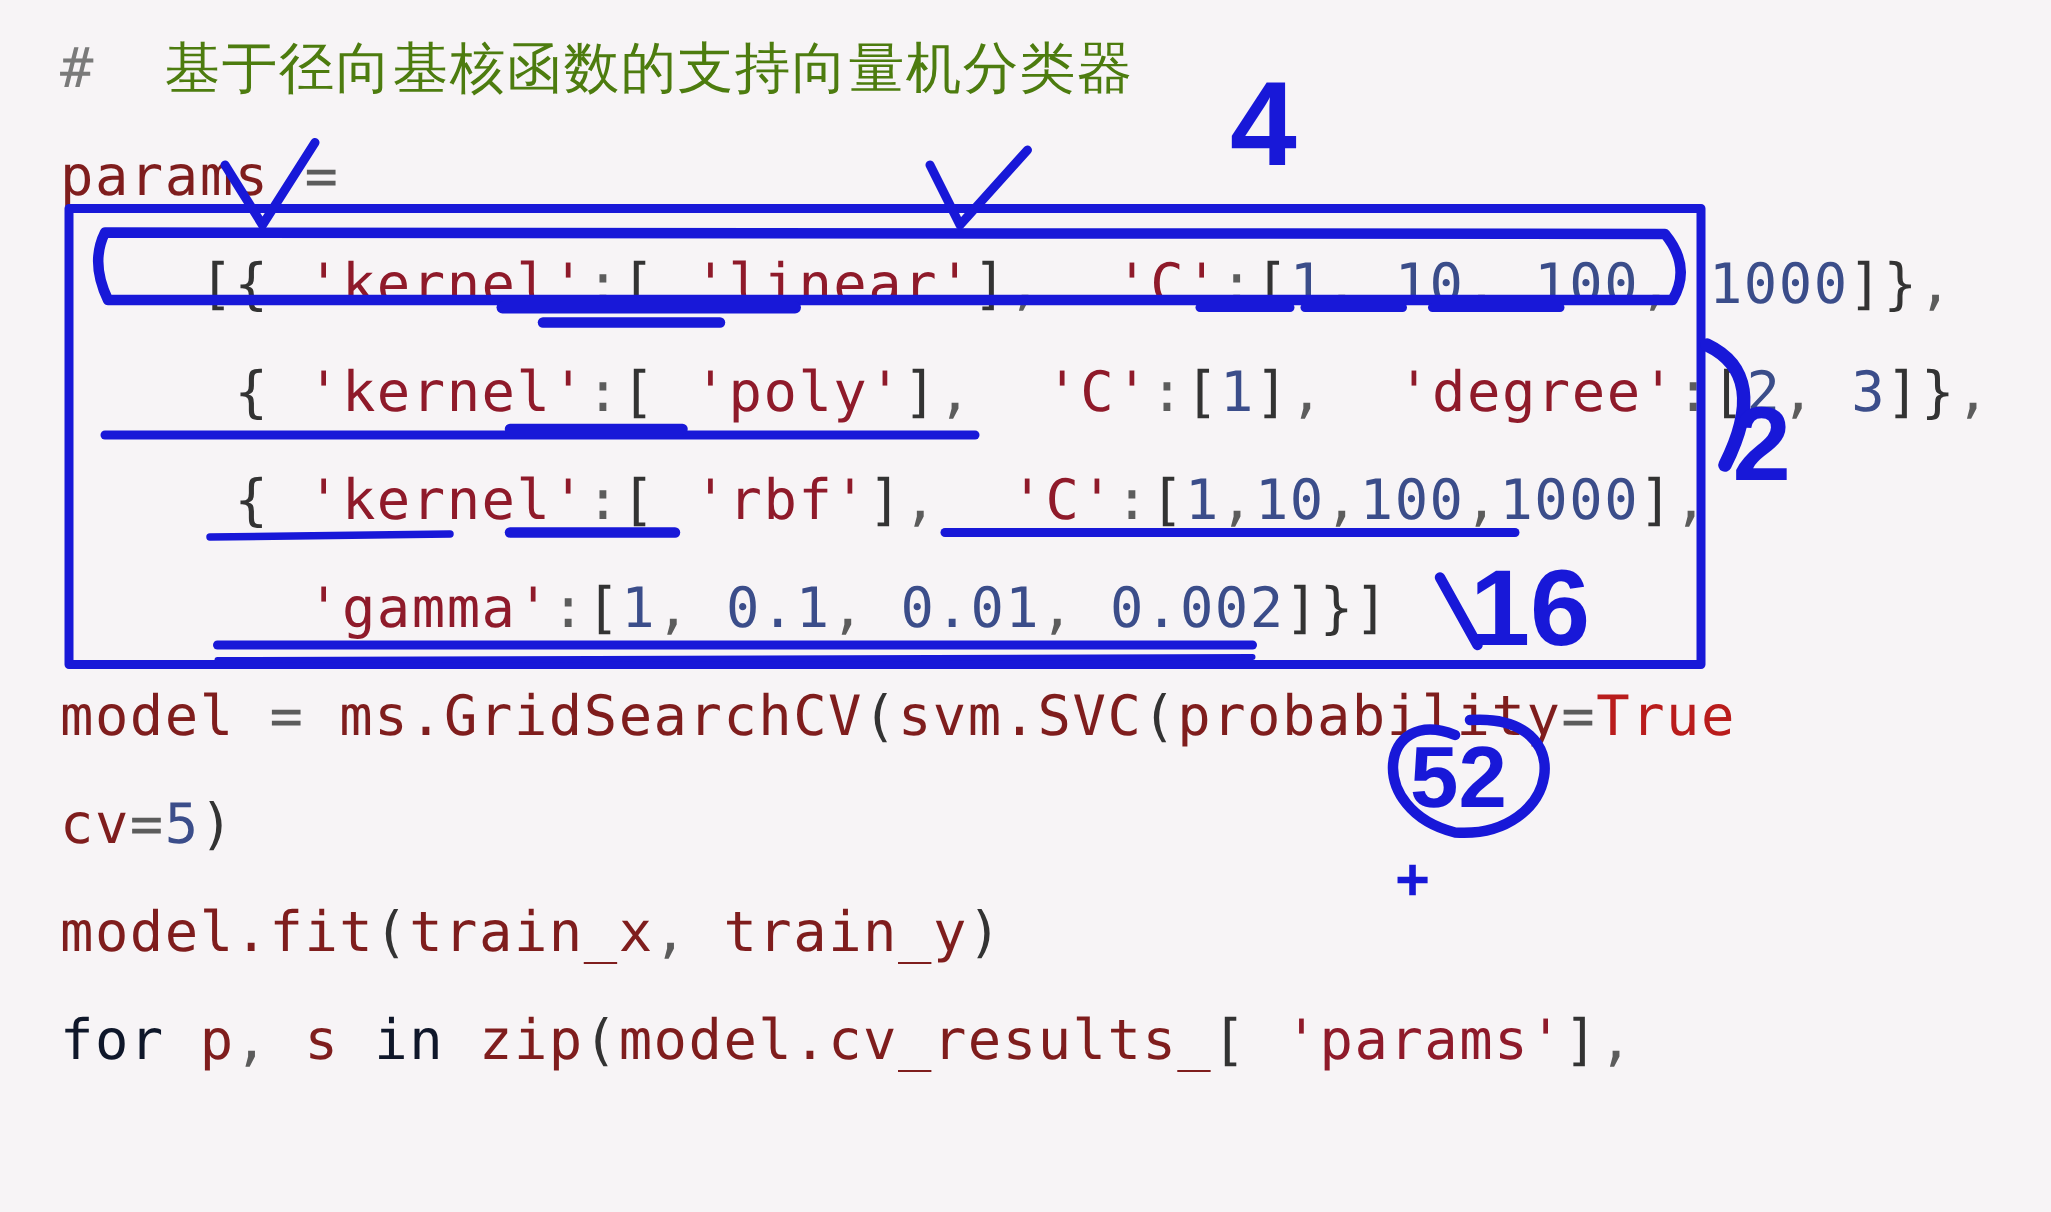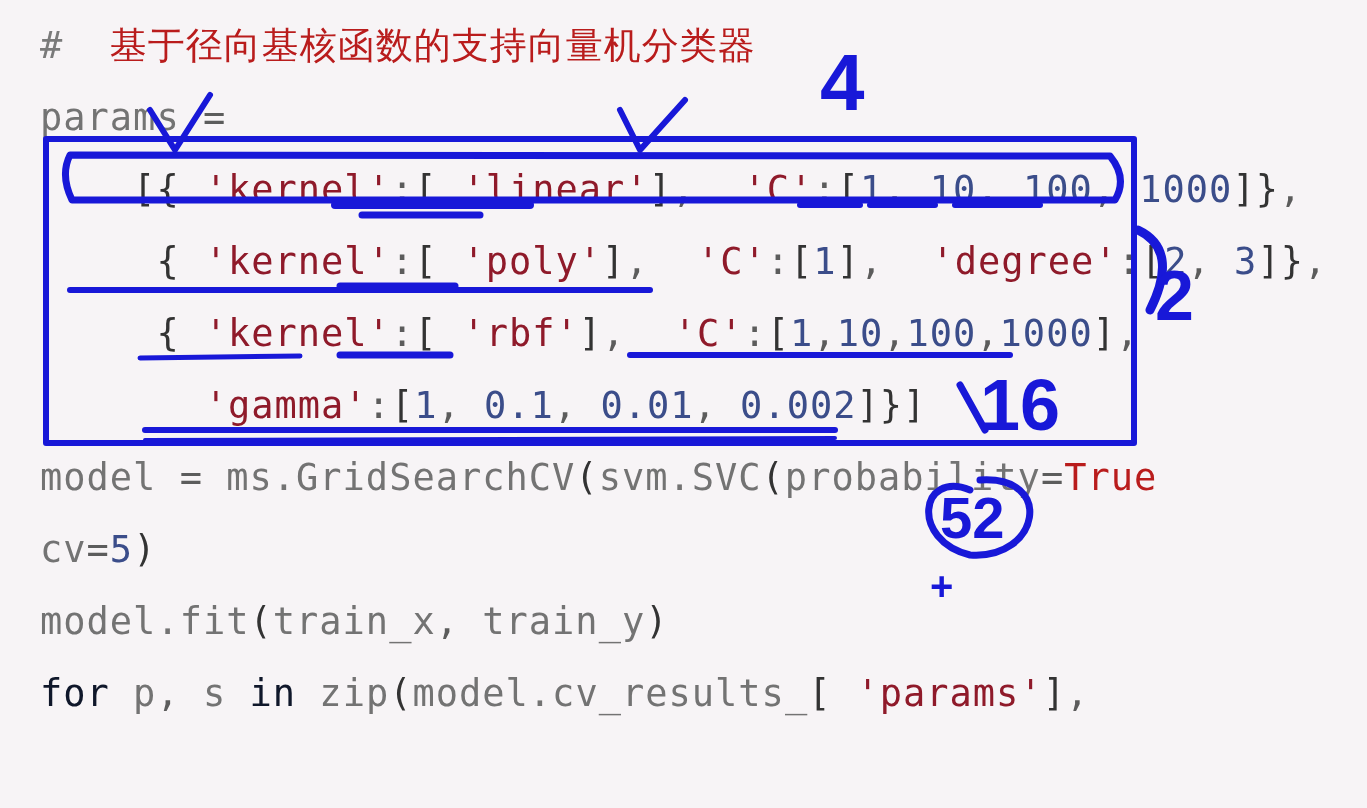--- a/index.html
+++ b/index.html
@@ -7,22 +7,22 @@
     margin:0;
     padding:10px 30px 10px 40px;
     font-family:"Consolas","DejaVu Sans Mono","Courier New",monospace;
     font-size:37px;
     line-height:72px;
     letter-spacing:1px;
     color:#222;
     white-space:pre-wrap;
   }
   .comment{color:#7a7a7a;}
-  .comment-cn{color:#b91c1c;}
-  .name{color:#737373;}
+  .comment-cn{color:#4d7c0f;}
+  .name{color:#7f1d1d;}
   .op{color:#5c5c5c;}
   .paren{color:#333;}
   .str{color:#8f1a2a;margin-left:25px;}
   .num{color:#3b4d8a;}
   .kw{color:#0f172a;}
   .bool{color:#b91c1c;}
   #overlay{position:absolute;left:0;top:0;width:1367px;height:808px;pointer-events:none;}
 </style>
 </head>
 <body>

